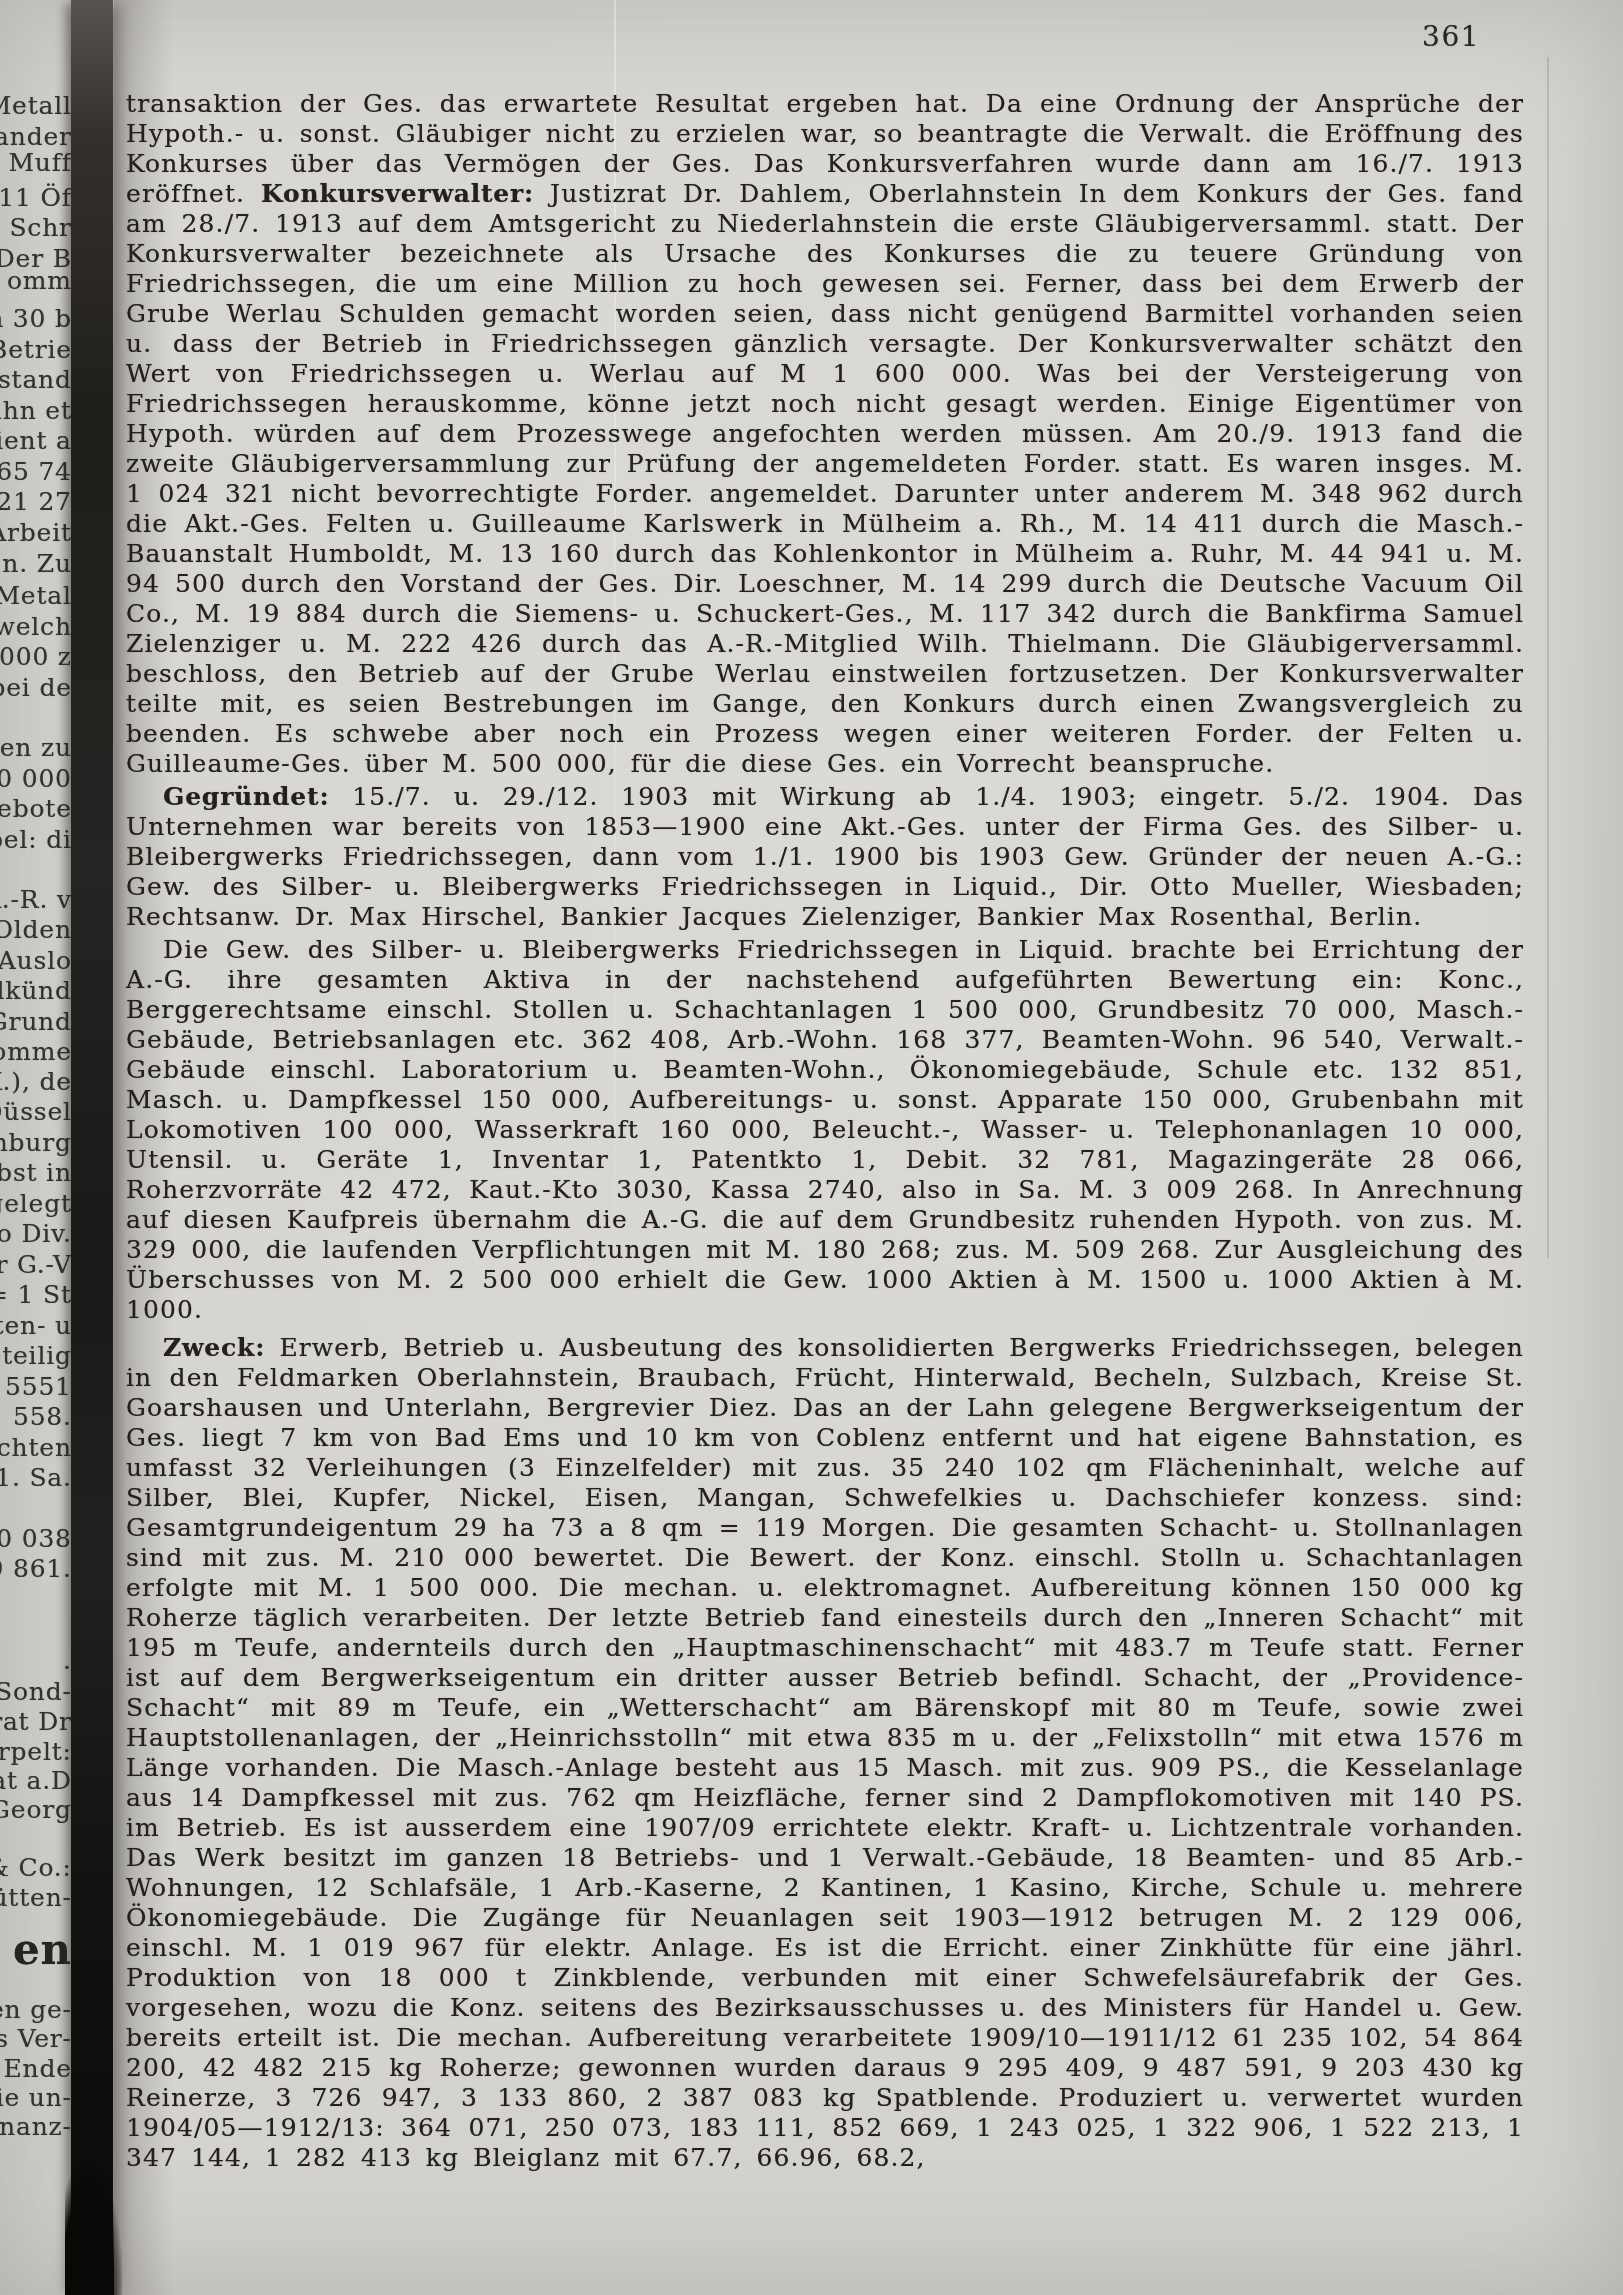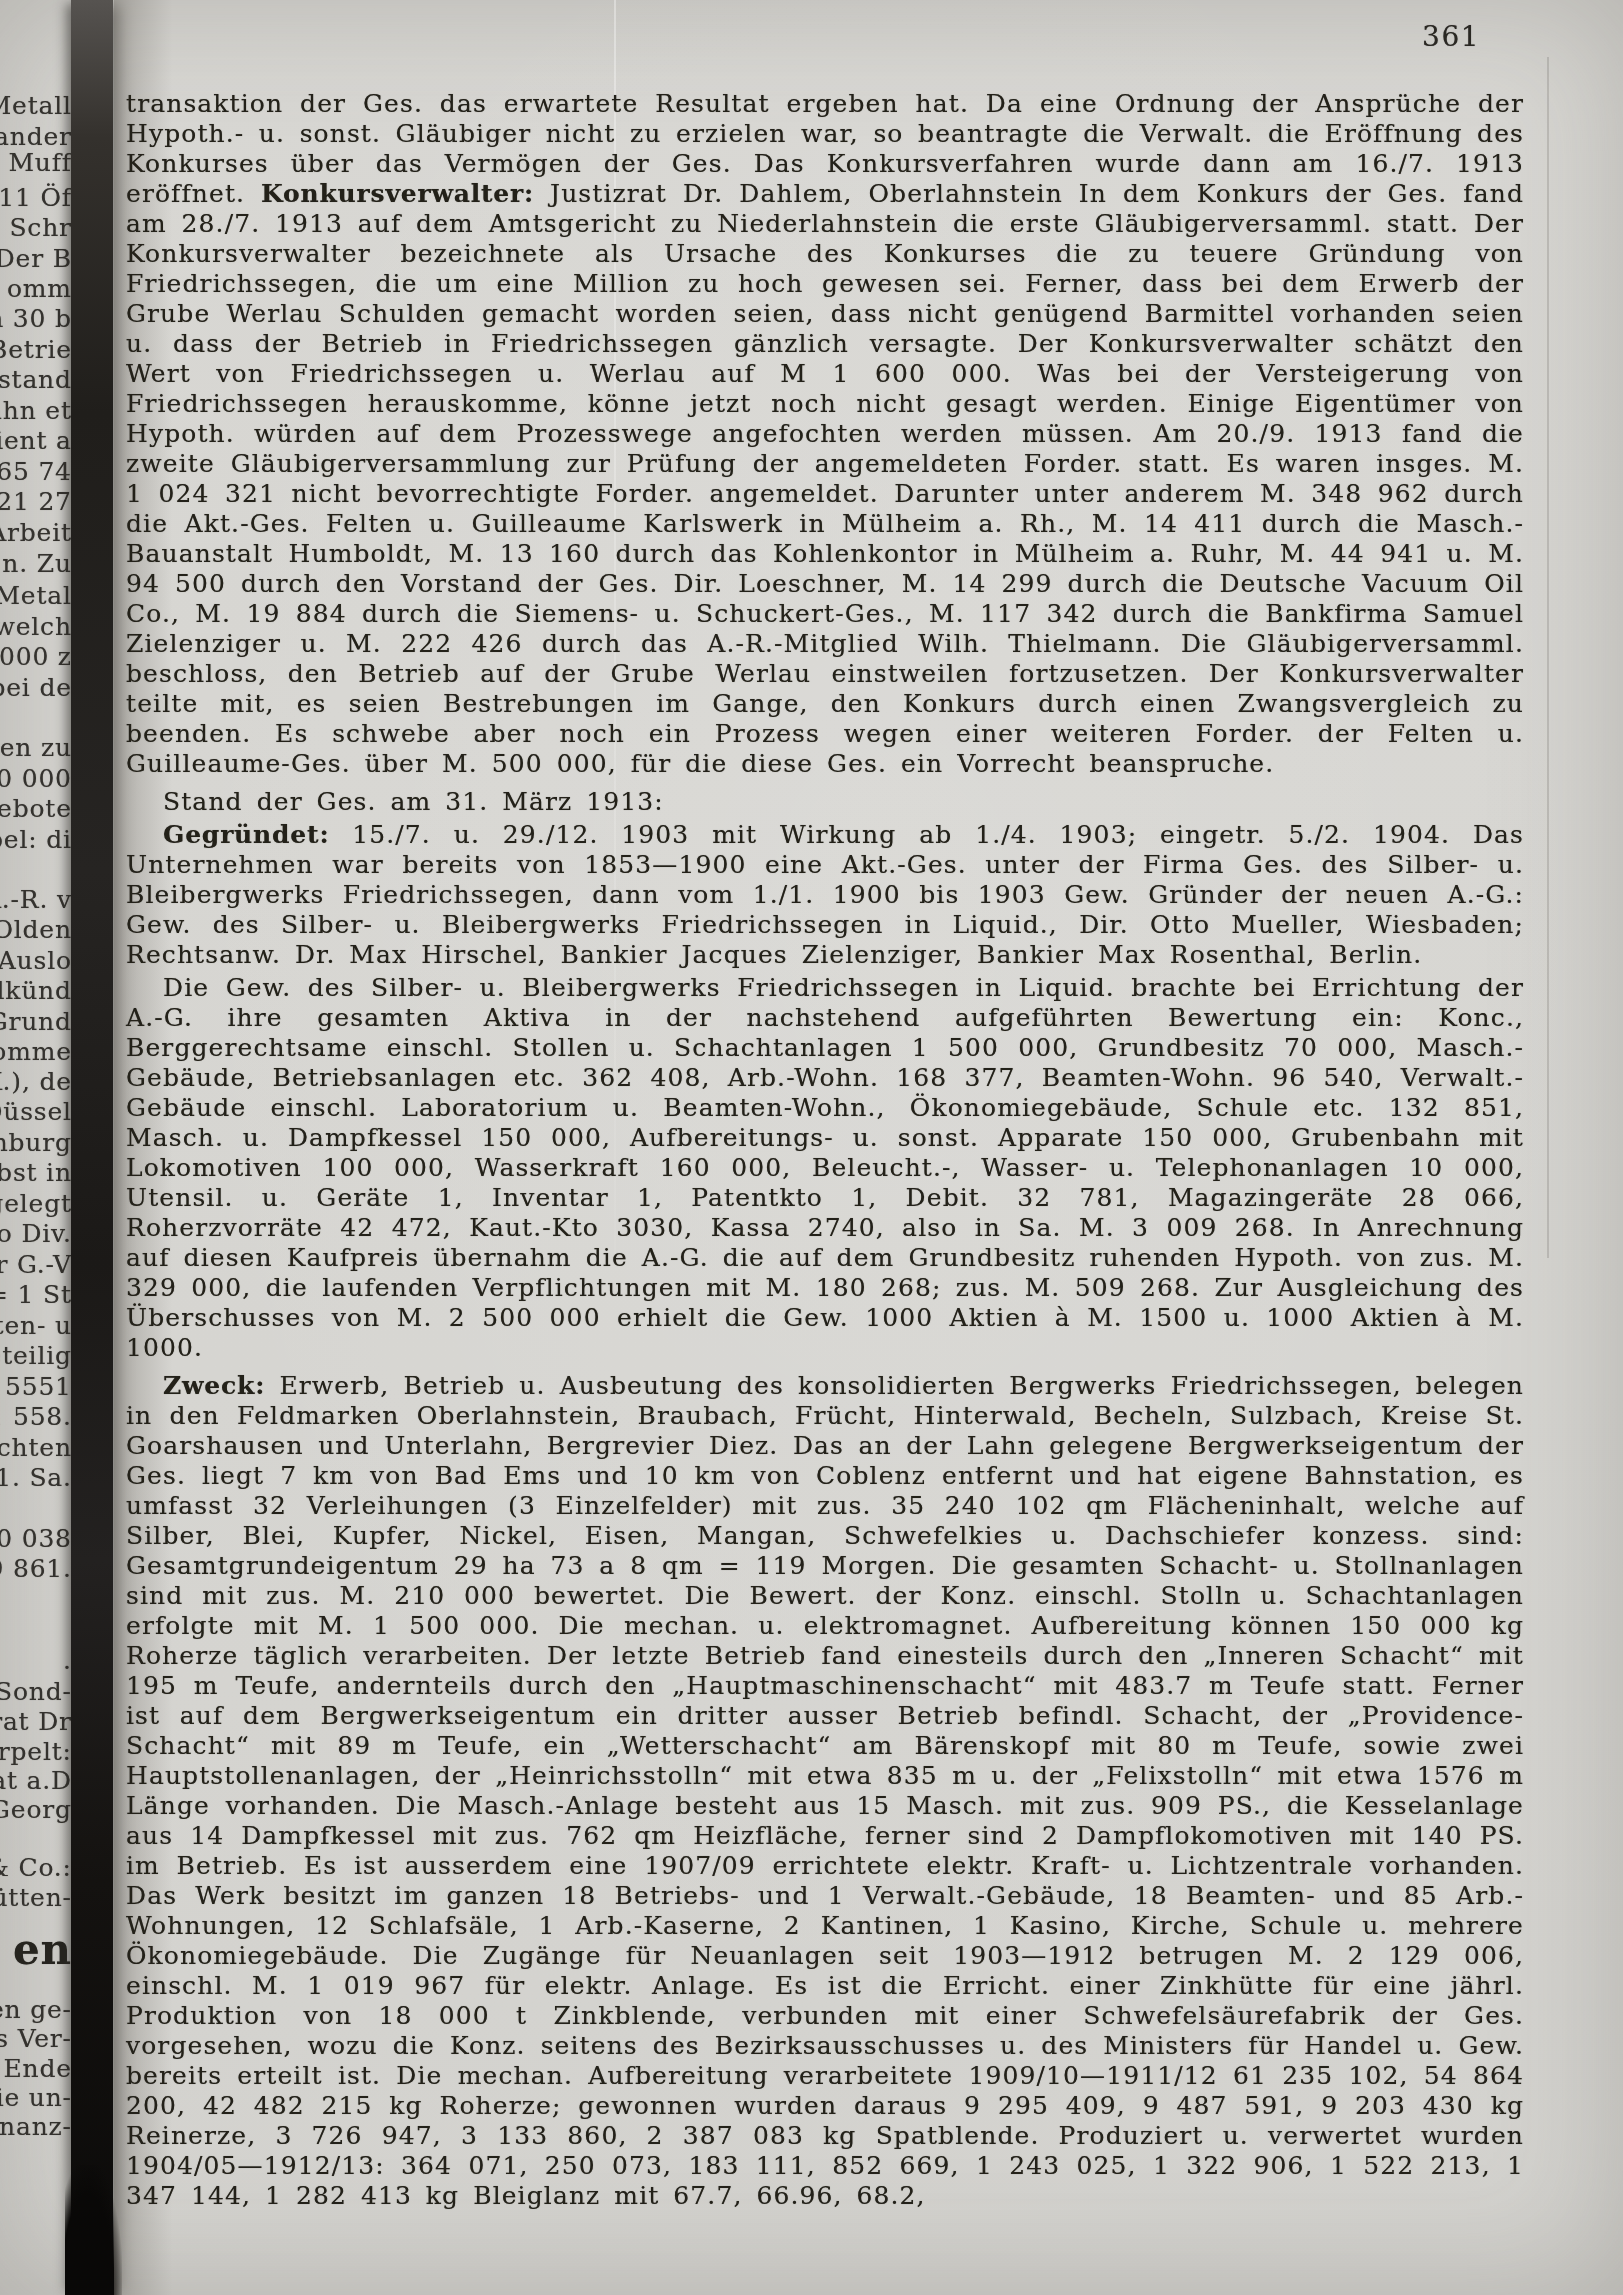--- a/index.html
+++ b/index.html
@@ -76,21 +76,21 @@
 
 <div class="page">
 
   <div class="margin-col">
       <span class="margin-frag" style="top: 91px;">Metall</span>
       <span class="margin-frag" style="top: 122px;">ander</span>
       <span class="margin-frag" style="top: 148px;">Muff</span>
       <span class="margin-frag" style="top: 183px;">11 Öf</span>
       <span class="margin-frag" style="top: 213px;">Schr</span>
       <span class="margin-frag" style="top: 244px;">Der B</span>
-      <span class="margin-frag" style="top: 274px;">omm</span>
+      <span class="margin-frag" style="top: 266px;">omm</span>
       <span class="margin-frag" style="top: 304px;">n 30 b</span>
       <span class="margin-frag" style="top: 335px;">Betrie</span>
       <span class="margin-frag" style="top: 365px;">nstand</span>
       <span class="margin-frag" style="top: 396px;">ahn et</span>
       <span class="margin-frag" style="top: 426px;">lient a</span>
       <span class="margin-frag" style="top: 457px;">465 74</span>
       <span class="margin-frag" style="top: 487px;">, 21 27</span>
       <span class="margin-frag" style="top: 518px;">Arbeit</span>
       <span class="margin-frag" style="top: 549px;">n.  Zu</span>
       <span class="margin-frag" style="top: 581px;">Metal</span>
@@ -143,20 +143,19 @@
   <div class="gutter-blot"></div>
   <div class="gutter-fade"></div>
 
   <div class="fold-line"></div>
   <div class="edge-line"></div>
 
   <div class="page-num">361</div>
 
   <div class="text-block">
       <p class=""><span>transaktion der Ges. das erwartete Resultat ergeben hat.  Da eine Ordnung der Ansprüche der Hypoth.- u. sonst. Gläubiger nicht zu erzielen war, so beantragte die Verwalt. die Eröffnung des Konkurses über das Vermögen der Ges.  Das Konkursverfahren wurde dann am 16./7. 1913 eröffnet.  </span><b>Konkursverwalter:</b><span> Justizrat Dr. Dahlem, Oberlahnstein  In dem Konkurs der Ges. fand am 28./7. 1913 auf dem Amtsgericht zu Niederlahnstein die erste Gläubigerversamml. statt.  Der Konkursverwalter bezeichnete als Ursache des Konkurses die zu teuere Gründung von Friedrichssegen, die um eine Million zu hoch gewesen sei. Ferner, dass bei dem Erwerb der Grube Werlau Schulden gemacht worden seien, dass nicht genügend Barmittel vorhanden seien u. dass der Betrieb in Friedrichssegen gänzlich versagte.  Der Konkursverwalter schätzt den Wert von Friedrichssegen u. Werlau auf M 1 600 000.  Was bei der Versteigerung von Friedrichssegen herauskomme, könne jetzt noch nicht gesagt werden.  Einige Eigentümer von Hypoth. würden auf dem Prozesswege angefochten werden müssen.  Am 20./9. 1913 fand die zweite Gläubigerversammlung zur Prüfung der angemeldeten Forder. statt.  Es waren insges. M. 1 024 321 nicht bevorrechtigte Forder. angemeldet.  Darunter unter anderem M. 348 962 durch die Akt.-Ges. Felten u. Guilleaume Karlswerk in Mülheim a. Rh., M. 14 411 durch die Masch.-Bauanstalt Humboldt, M. 13 160 durch das Kohlenkontor in Mülheim a. Ruhr, M. 44 941 u. M. 94 500 durch den Vorstand der Ges. Dir. Loeschner, M. 14 299 durch die Deutsche Vacuum Oil Co., M. 19 884 durch die Siemens- u. Schuckert-Ges., M. 117 342 durch die Bankfirma Samuel Zielenziger u. M. 222 426 durch das A.-R.-Mitglied Wilh. Thielmann.  Die Gläubigerversamml. beschloss, den Betrieb auf der Grube Werlau einstweilen fortzusetzen.  Der Konkursverwalter teilte mit, es seien Bestrebungen im Gange, den Konkurs durch einen Zwangsvergleich zu beenden. Es schwebe aber noch ein Prozess wegen einer weiteren Forder. der Felten u. Guilleaume-Ges. über M. 500 000, für die diese Ges. ein Vorrecht beanspruche.</span></p>
-      <p class="indent gap"><span>Stand der Ges. am 31. März 1913:</span></p>
       <p class="indent"><b>Gegründet:</b><span> 15./7. u. 29./12. 1903 mit Wirkung ab 1./4. 1903; eingetr. 5./2. 1904.  Das Unternehmen war bereits von 1853—1900 eine Akt.-Ges. unter der Firma Ges. des Silber- u. Bleibergwerks Friedrichssegen, dann vom 1./1. 1900 bis 1903 Gew.  Gründer der neuen A.-G.: Gew. des Silber- u. Bleibergwerks Friedrichssegen in Liquid., Dir. Otto Mueller, Wiesbaden; Rechtsanw. Dr. Max Hirschel, Bankier Jacques Zielenziger, Bankier Max Rosenthal, Berlin.</span></p>
       <p class="indent"><span>Die Gew. des Silber- u. Bleibergwerks Friedrichssegen in Liquid. brachte bei Errichtung der A.-G. ihre gesamten Aktiva in der nachstehend aufgeführten Bewertung ein: Konc., Berggerechtsame einschl. Stollen u. Schachtanlagen 1 500 000, Grundbesitz 70 000, Masch.-Gebäude, Betriebsanlagen etc. 362 408, Arb.-Wohn. 168 377, Beamten-Wohn. 96 540, Verwalt.-Gebäude einschl. Laboratorium u. Beamten-Wohn., Ökonomiegebäude, Schule etc. 132 851, Masch. u. Dampfkessel 150 000, Aufbereitungs- u. sonst. Apparate 150 000, Grubenbahn mit Lokomotiven 100 000, Wasserkraft 160 000, Beleucht.-, Wasser- u. Telephonanlagen 10 000, Utensil. u. Geräte 1, Inventar 1, Patentkto 1, Debit. 32 781, Magazingeräte 28 066, Roherzvorräte 42 472, Kaut.-Kto 3030, Kassa 2740, also in Sa. M. 3 009 268.  In Anrechnung auf diesen Kaufpreis übernahm die A.-G. die auf dem Grundbesitz ruhenden Hypoth. von zus. M. 329 000, die laufenden Verpflichtungen mit M. 180 268; zus. M. 509 268. Zur Ausgleichung des Überschusses von M. 2 500 000 erhielt die Gew. 1000 Aktien à M. 1500 u. 1000 Aktien à M. 1000.</span></p>
       <p class="indent gap"><b>Zweck:</b><span> Erwerb, Betrieb u. Ausbeutung des konsolidierten Bergwerks Friedrichssegen, belegen in den Feldmarken Oberlahnstein, Braubach, Frücht, Hinterwald, Becheln, Sulzbach, Kreise St. Goarshausen und Unterlahn, Bergrevier Diez.  Das an der Lahn gelegene Bergwerkseigentum der Ges. liegt 7 km von Bad Ems und 10 km von Coblenz entfernt und hat eigene Bahnstation, es umfasst 32 Verleihungen (3 Einzelfelder) mit zus. 35 240 102 qm Flächeninhalt, welche auf Silber, Blei, Kupfer, Nickel, Eisen, Mangan, Schwefelkies u. Dachschiefer konzess. sind: Gesamtgrundeigentum 29 ha 73 a 8 qm = 119 Morgen.  Die gesamten Schacht- u. Stollnanlagen sind mit zus. M. 210 000 bewertet.  Die Bewert. der Konz. einschl. Stolln u. Schachtanlagen erfolgte mit M. 1 500 000.  Die mechan. u. elektromagnet. Aufbereitung können 150 000 kg Roherze täglich verarbeiten.  Der letzte Betrieb fand einesteils durch den „Inneren Schacht“ mit 195 m Teufe, andernteils durch den „Hauptmaschinenschacht“ mit 483.7 m Teufe statt.  Ferner ist auf dem Bergwerkseigentum ein dritter ausser Betrieb befindl. Schacht, der „Providence-Schacht“ mit 89 m Teufe, ein „Wetterschacht“ am Bärenskopf mit 80 m Teufe, sowie zwei Hauptstollenanlagen, der „Heinrichsstolln“ mit etwa 835 m u. der „Felixstolln“ mit etwa 1576 m Länge vorhanden.  Die Masch.-Anlage besteht aus 15 Masch. mit zus. 909 PS., die Kesselanlage aus 14 Dampfkessel mit zus. 762 qm Heizfläche, ferner sind 2 Dampflokomotiven mit 140 PS. im Betrieb.  Es ist ausserdem eine 1907/09 errichtete elektr. Kraft- u. Lichtzentrale vorhanden.  Das Werk besitzt im ganzen 18 Betriebs- und 1 Verwalt.-Gebäude, 18 Beamten- und 85 Arb.-Wohnungen, 12 Schlafsäle, 1 Arb.-Kaserne, 2 Kantinen, 1 Kasino, Kirche, Schule u. mehrere Ökonomiegebäude.  Die Zugänge für Neuanlagen seit 1903—1912 betrugen M. 2 129 006, einschl. M. 1 019 967 für elektr. Anlage.  Es ist die Erricht. einer Zinkhütte für eine jährl. Produktion von 18 000 t Zinkblende, verbunden mit einer Schwefelsäurefabrik der Ges. vorgesehen, wozu die Konz. seitens des Bezirksausschusses u. des Ministers für Handel u. Gew. bereits erteilt ist.  Die mechan. Aufbereitung verarbeitete 1909/10—1911/12 61 235 102, 54 864 200, 42 482 215 kg Roherze; gewonnen wurden daraus 9 295 409, 9 487 591, 9 203 430 kg Reinerze, 3 726 947, 3 133 860, 2 387 083 kg Spatblende.  Produziert u. verwertet wurden 1904/05—1912/13: 364 071, 250 073, 183 111, 852 669, 1 243 025, 1 322 906, 1 522 213, 1 347 144, 1 282 413 kg Bleiglanz mit 67.7, 66.96, 68.2,</span></p>
     </div>
 
 </div>
 
 
 </body></html>

